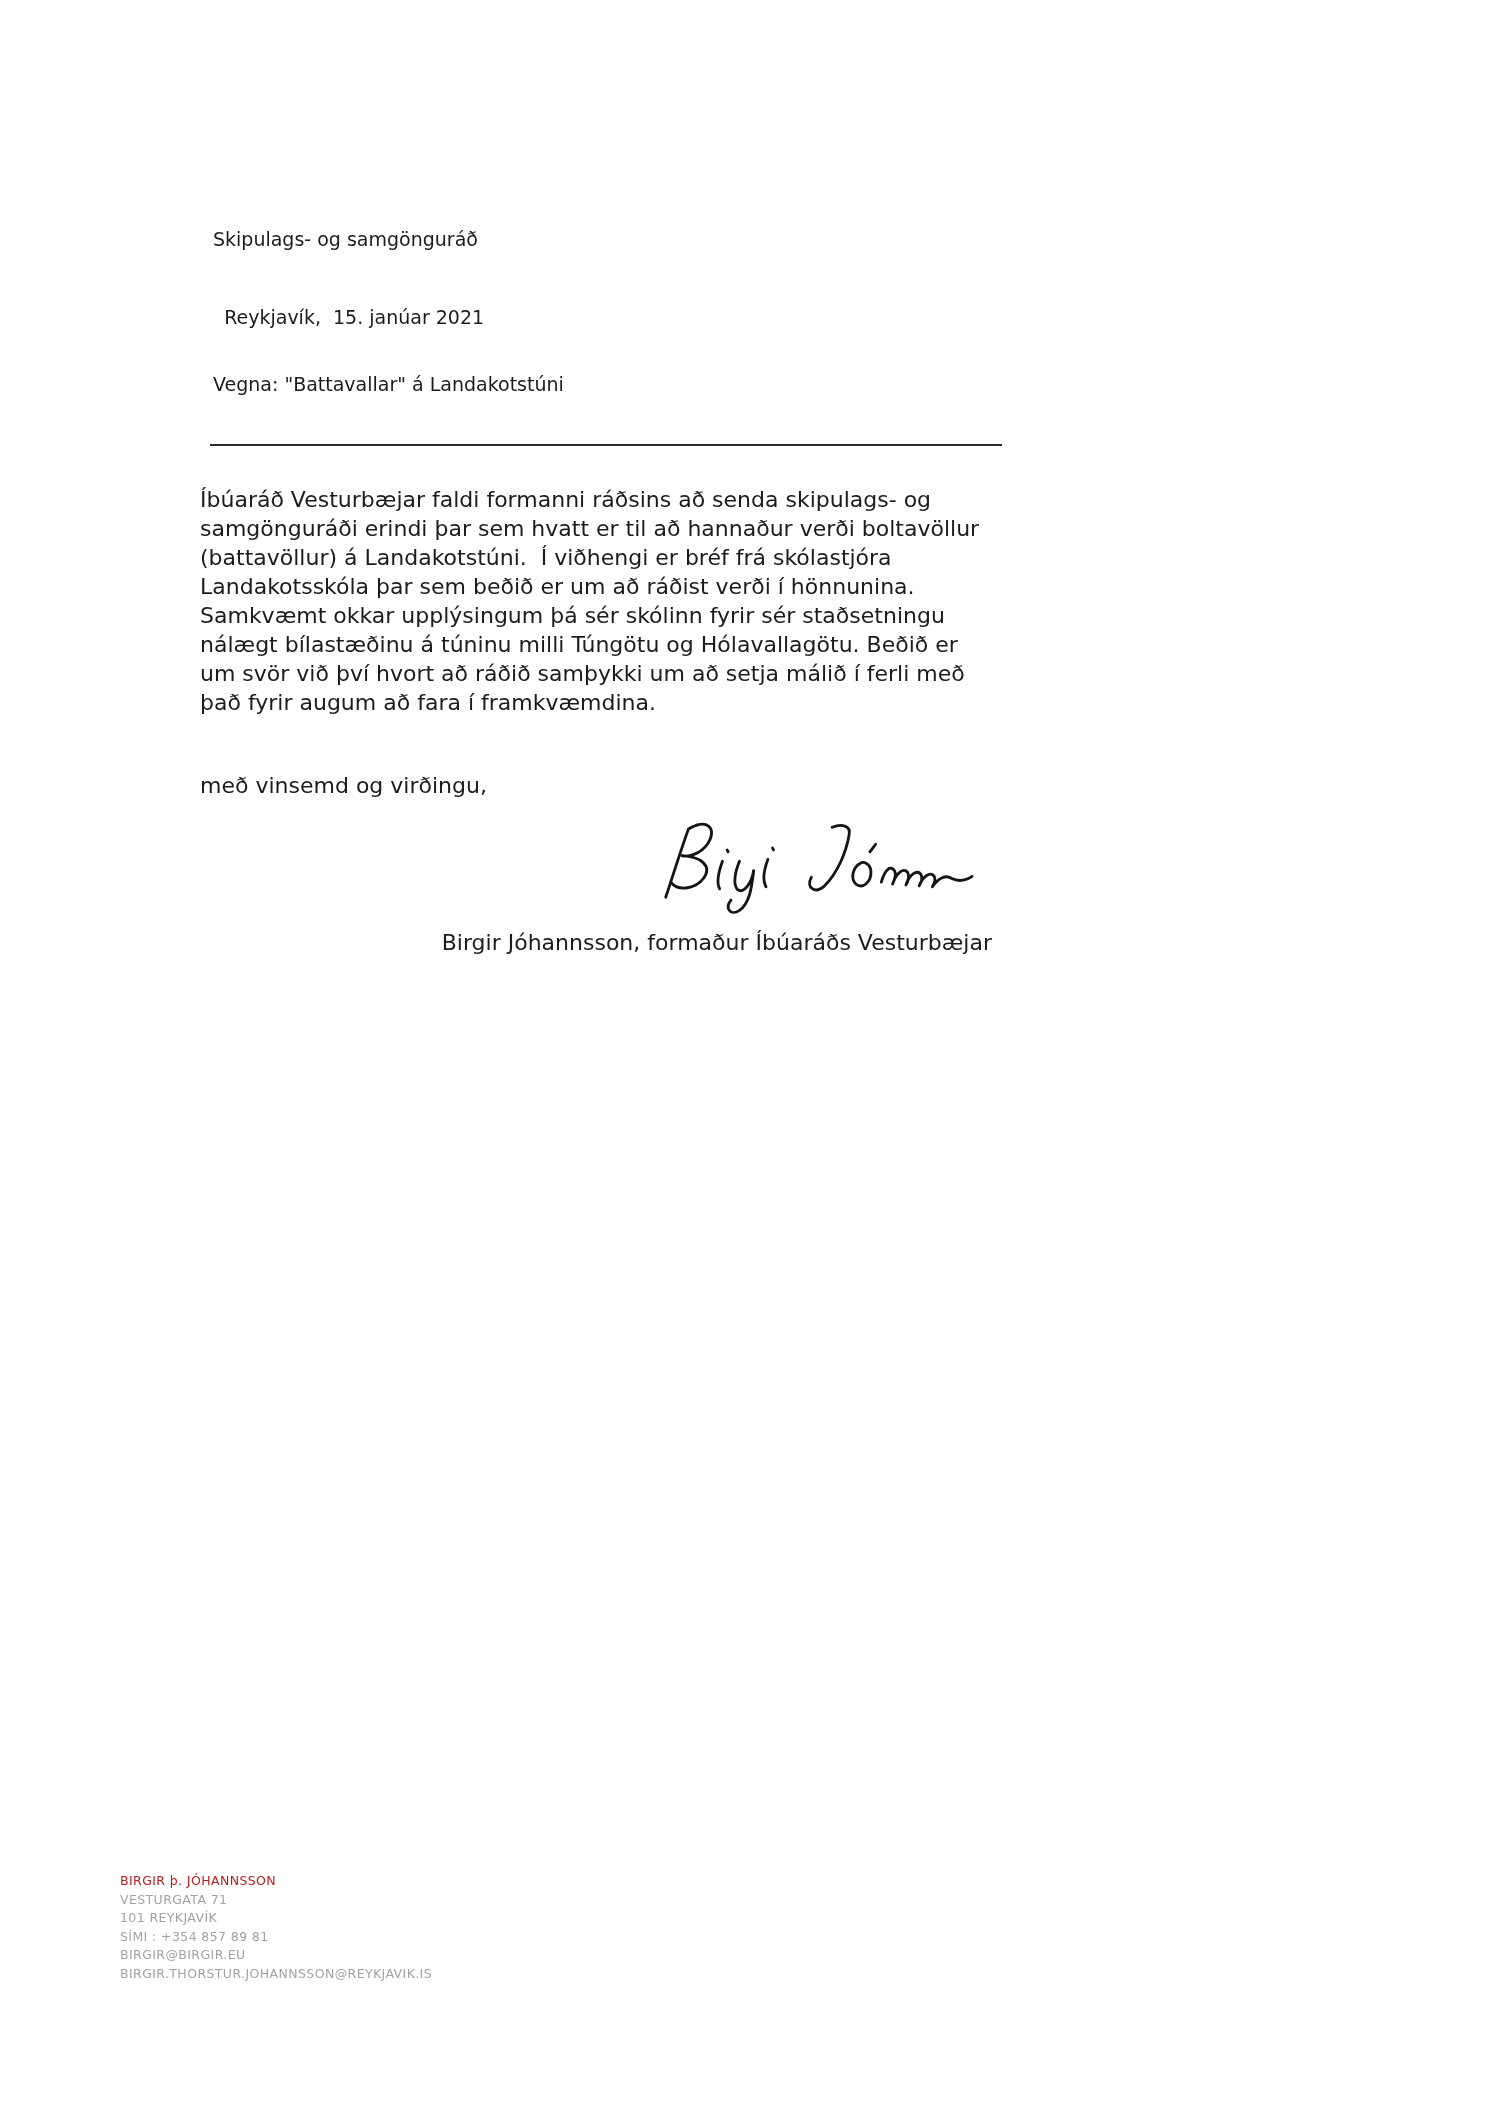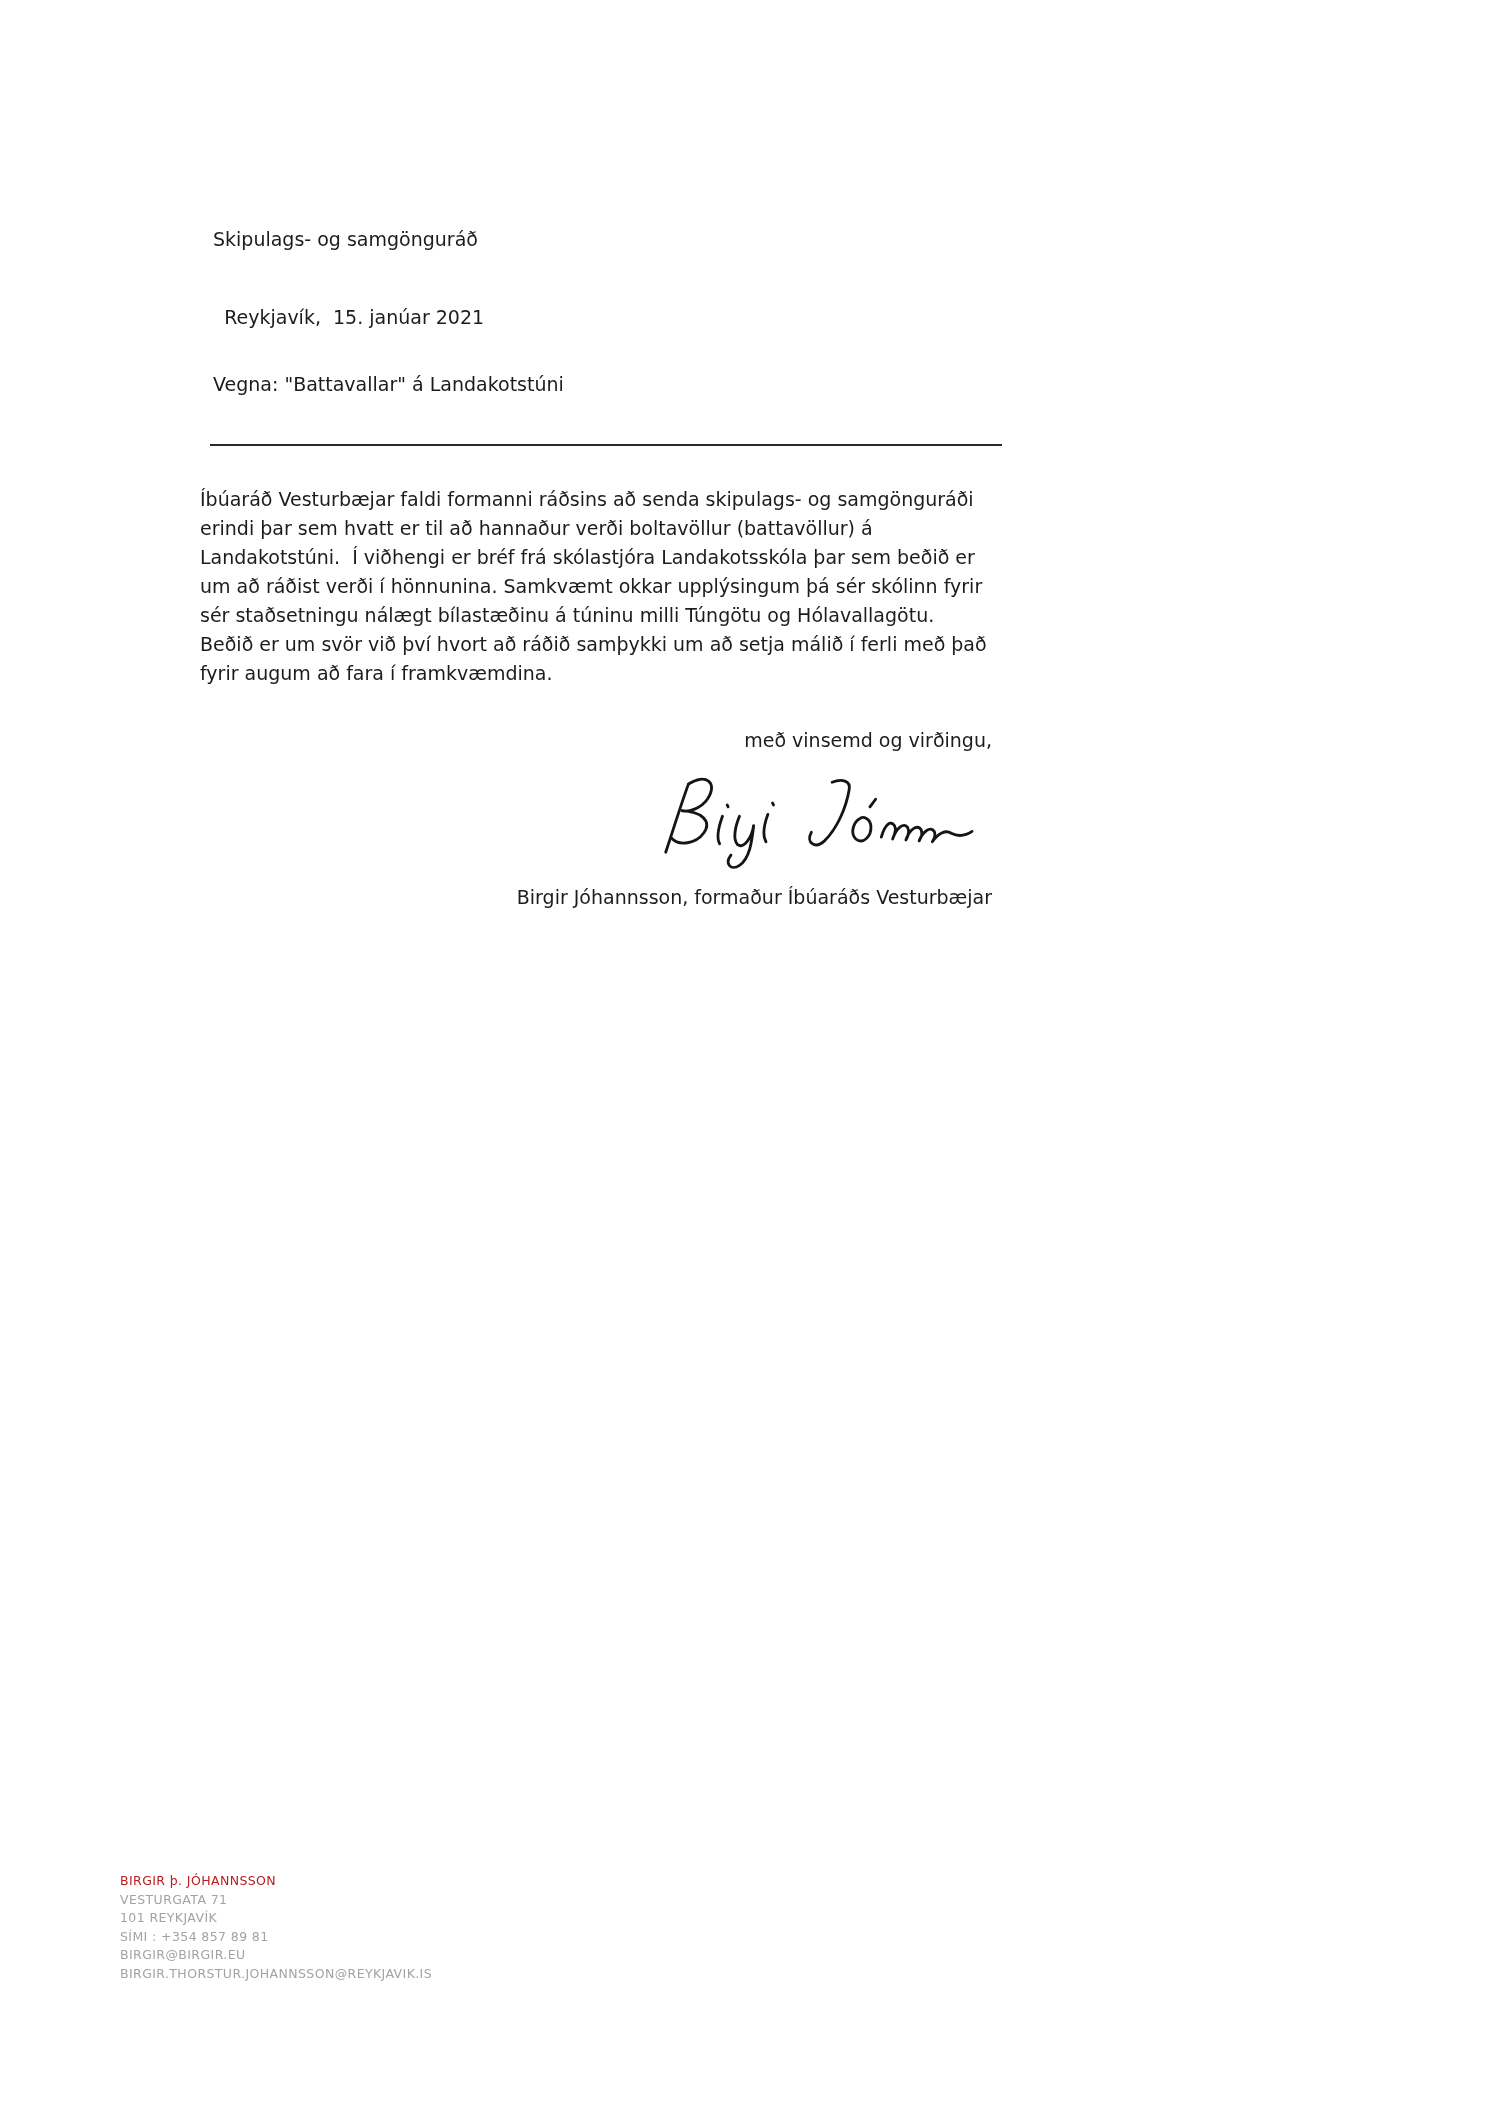--- a/index.html
+++ b/index.html
@@ -46,28 +46,28 @@
     top: 444px;
     width: 792px;
     height: 2px;
     background: #2a2a2a;
   }
   .letter-column {
     position: absolute;
     left: 200px;
     top: 485px;
     width: 792px;
-    font-size: 19px;
+    font-size: 22px;
     line-height: 29px;
   }
   .letter-column p { white-space: pre-wrap; }
   .para-2 { margin-top: 28px; }
   .closing-line {
-    margin-top: 38px;
-    text-align: right;
+    margin-top: 54px;
+    text-align: left;
     white-space: pre-wrap;
   }
   .signature-block {
     margin-top: 14px;
     text-align: right;
     padding-right: 10px;
     height: 108px;
   }
   .signature-block svg {
     display: inline-block;

